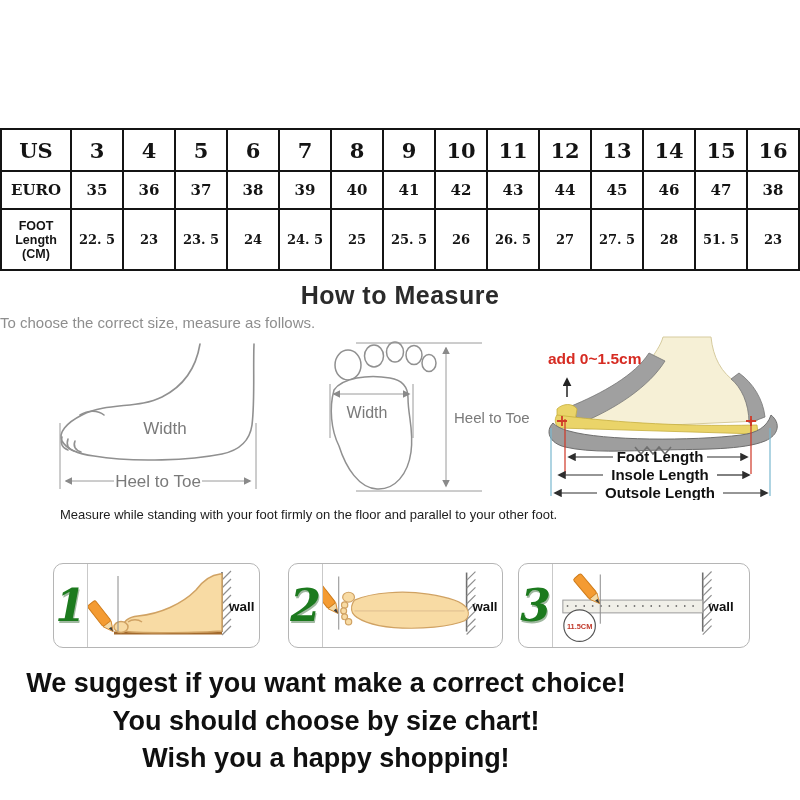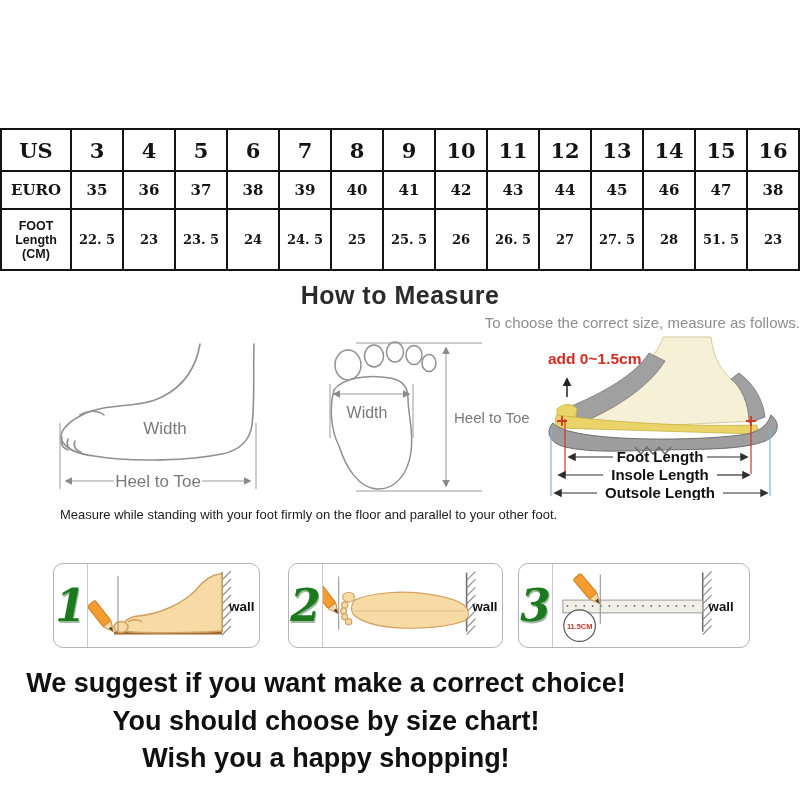--- a/index.html
+++ b/index.html
@@ -18,21 +18,21 @@
          font-family:"DejaVu Serif",serif;font-weight:bold;color:#141414;padding:0}
   table.size .r1 td,table.size .r1 th{height:42px;font-size:21px}
   table.size .r2 td,table.size .r2 th{height:38px;font-size:15px}
   table.size .r3 td{height:61px;font-size:13px}
   table.size th{font-size:15px}
   table.size th.foot{font-family:"Liberation Sans",sans-serif;font-size:12.5px;line-height:14px;font-weight:bold}
   table.size td{font-size:17px}
 
   .h2m-head{position:absolute;top:281px;left:0;width:800px;text-align:center;
             font-size:25px;font-weight:600;color:#2b2b2b;letter-spacing:.5px}
-  .h2m-sub{position:absolute;top:314px;left:0;width:800px;text-align:right;font-size:15px;color:#8e8e8e}
+  .h2m-sub{position:absolute;top:314px;left:0;width:800px;text-align:left;font-size:15px;color:#8e8e8e}
 
   .standing-note{position:absolute;top:507px;left:60px;font-size:13px;color:#1d1d1d}
 
   .diagram{position:absolute}
   .diag-label{font-size:17px;fill:#7a7a7a;font-family:"Liberation Sans",sans-serif}
   .meas-label{font-size:15px;font-weight:bold;fill:#111;font-family:"Liberation Sans",sans-serif}
   .red-note{font-size:15.5px;font-weight:bold;fill:#d62b22;font-family:"Liberation Sans",sans-serif}
 
   .step-box{position:absolute;top:563px;height:85px;border:1.5px solid #b5b5b5;border-radius:10px;
             background:#fff;display:flex;align-items:stretch}

